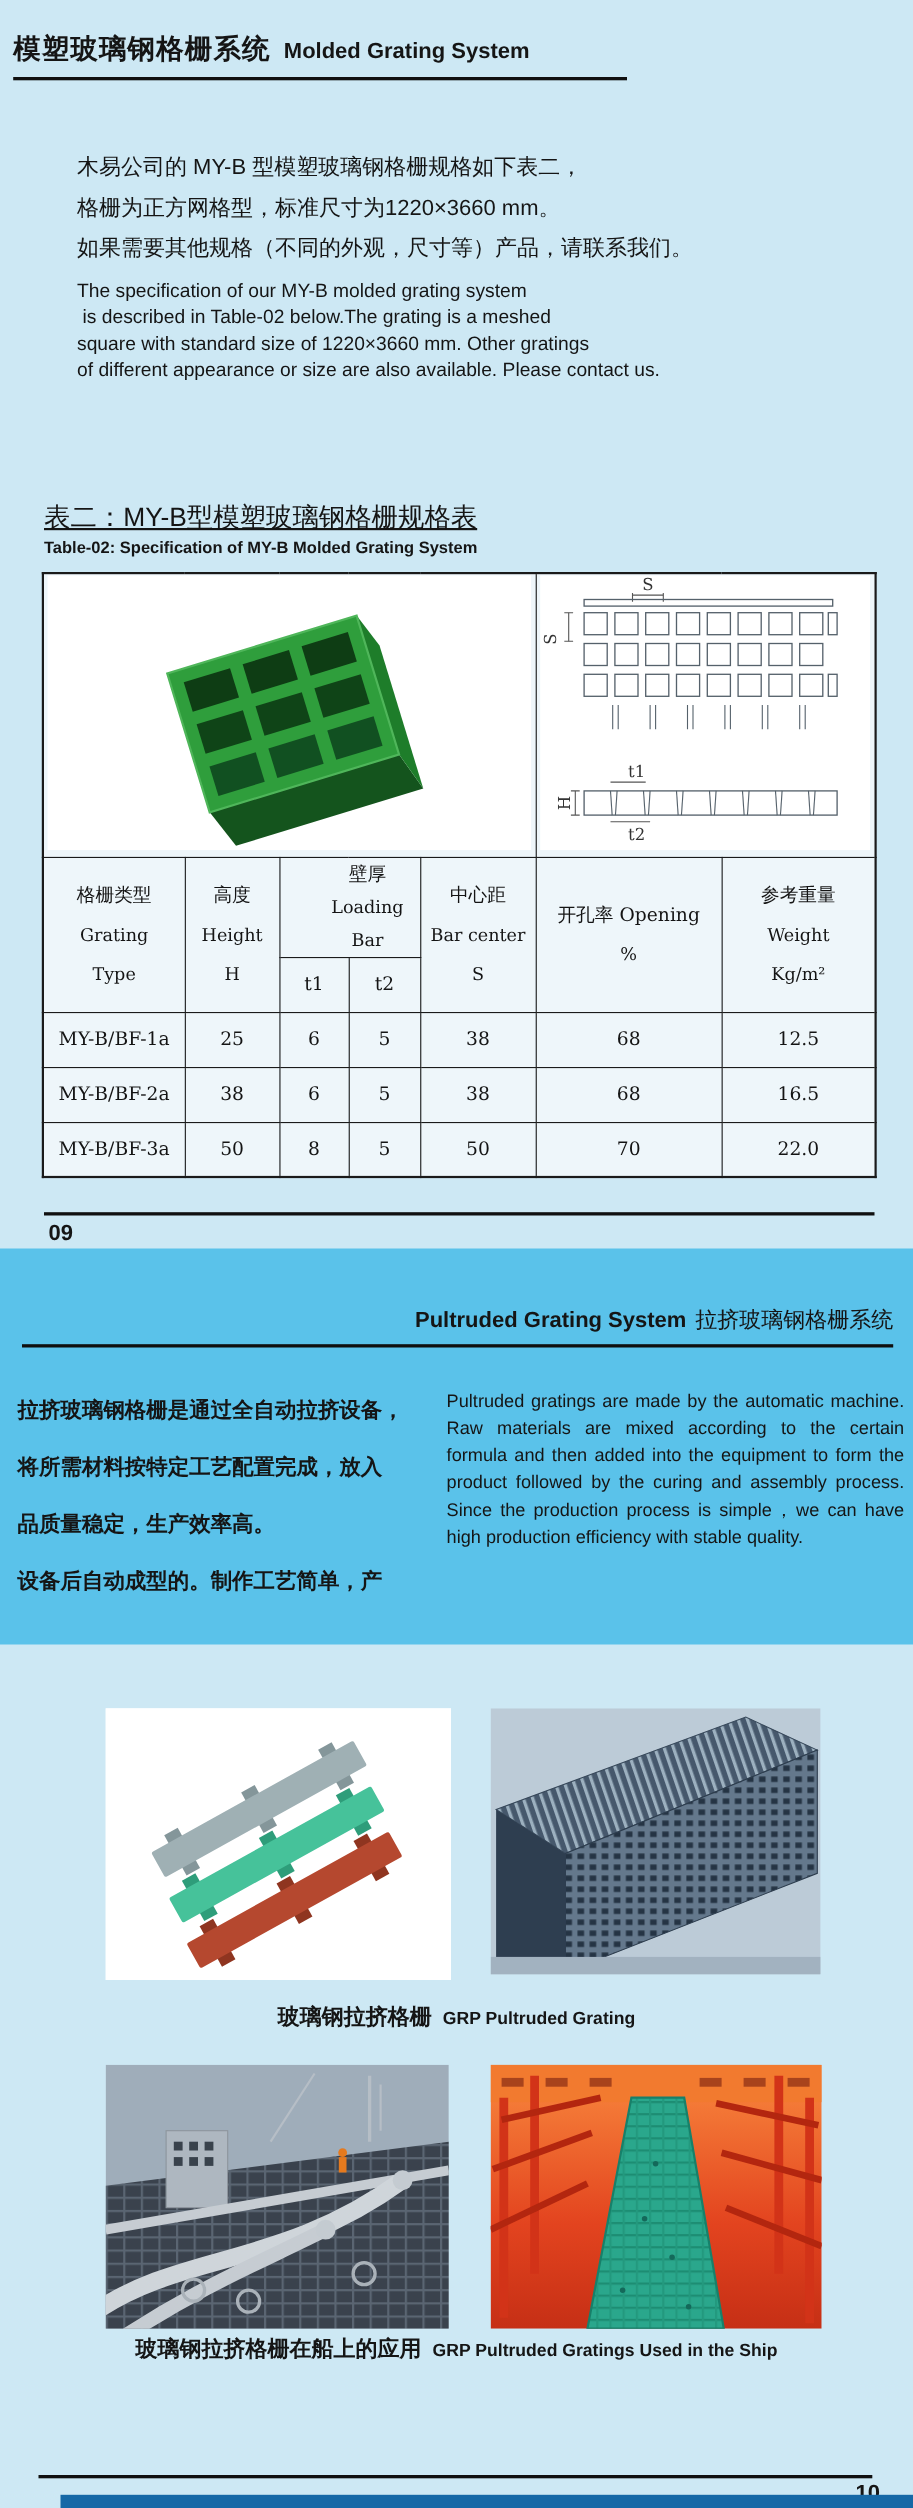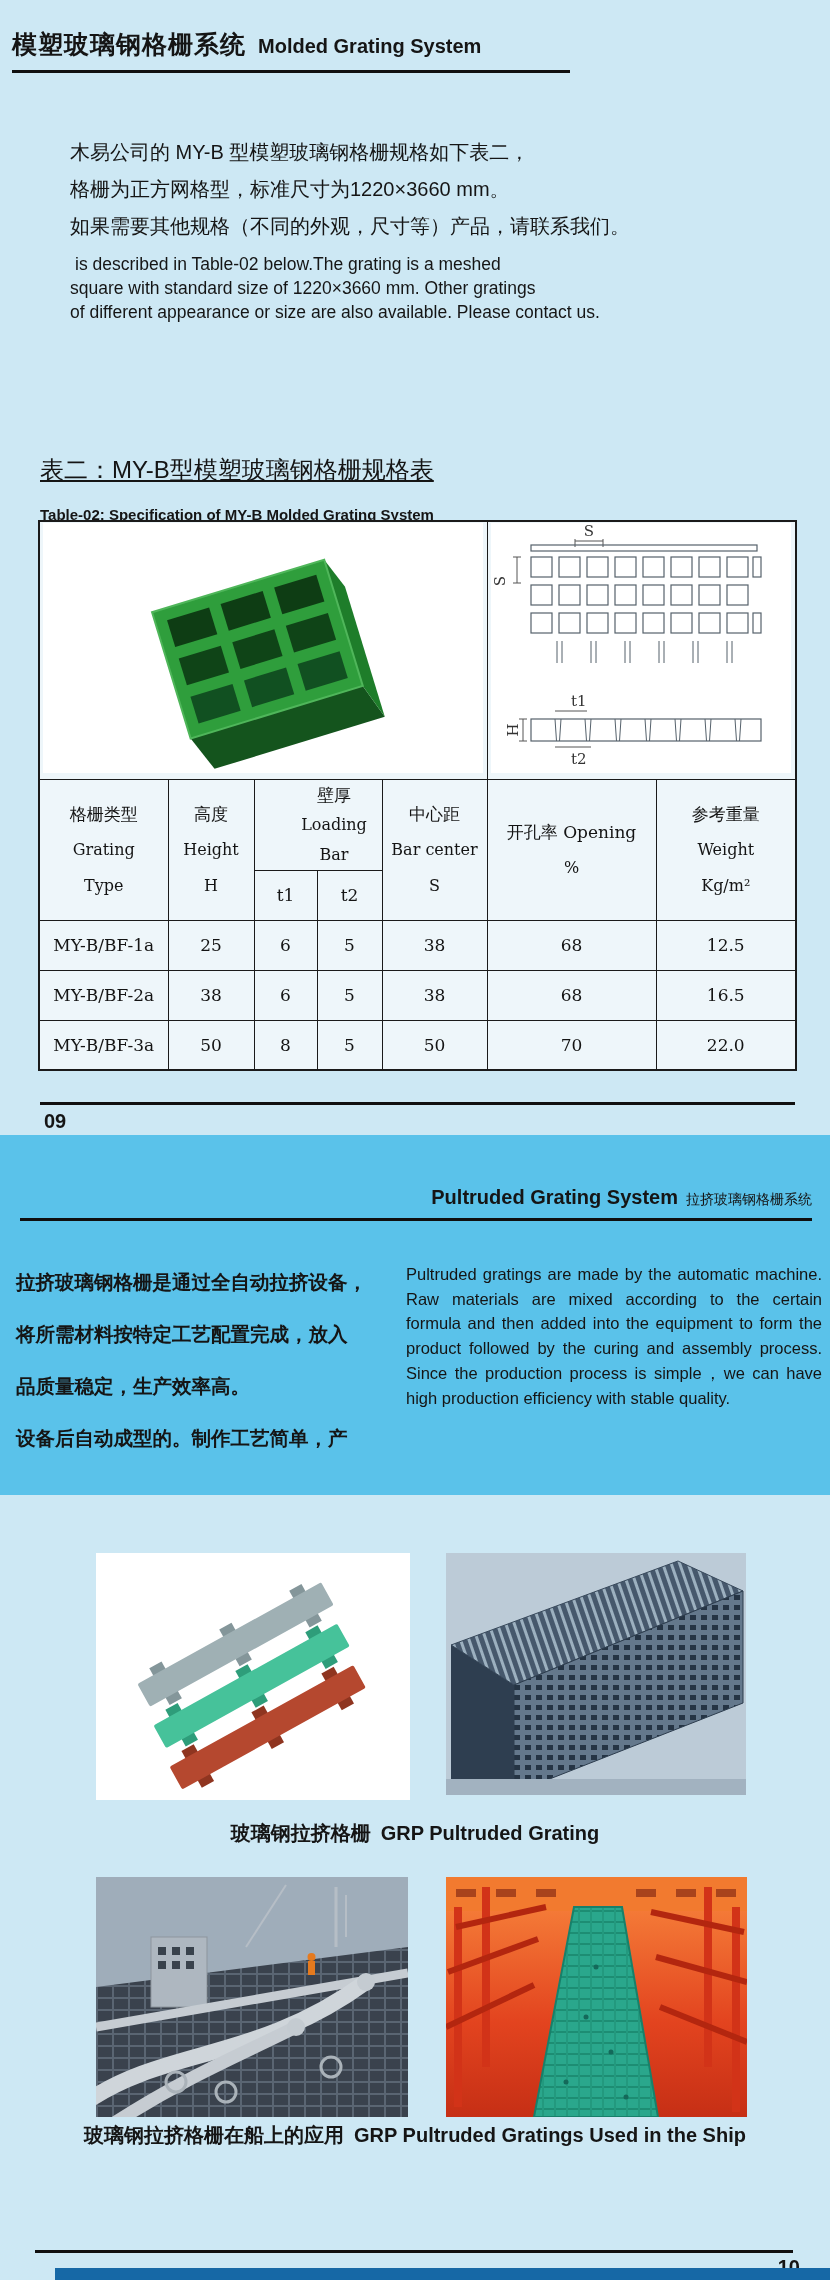--- a/index.html
+++ b/index.html
@@ -13,21 +13,21 @@
   
   .header1{left:12px;top:28px;width:558px;border-bottom:3px solid #101010;padding-bottom:9px;}
   .h1zh{font-size:25px;font-weight:600;letter-spacing:1px;}
   .h1en{font-size:20px;font-weight:700;margin-left:12px;}
 
   .intro-zh{left:70px;top:134px;font-size:20px;line-height:37px;font-weight:500;}
   .intro-en{left:70px;top:252px;font-size:17.5px;line-height:24px;}
 
   .tabletitle{left:40px;top:454px;}
   .ttzh{font-size:24px;font-weight:500;text-decoration:underline;}
-  .tten{font-size:15px;font-weight:700;margin-top:20px;}
+  .tten{font-size:15px;font-weight:700;margin-top:4px;}
 
   .tablewrap{left:38px;top:520px;}
   table.spec{border-collapse:collapse;table-layout:fixed;width:757px;
     border:2px solid #1a1a1a;font-family:"DejaVu Serif",serif;color:#141414;}
   table.spec td{border:1px solid #1a1a1a;text-align:center;vertical-align:middle;
     background:#eef6fa;padding:0;font-size:17px;}
   tr.imgrow{height:258px;}
   tr.hrow1{height:70px;}
   tr.hrow2{height:50px;}
   tr.drow{height:50px;}
@@ -36,35 +36,35 @@
   .wallcell div{line-height:30px;padding-left:32px;}
   .hen{font-size:16px;}
 
   .footer1line{left:40px;top:1102px;width:755px;height:3px;background:#101010;}
   .pnum09{left:44px;top:1110px;font-size:20px;font-weight:700;}
 
   
   .band2{left:0;top:1135px;width:830px;height:360px;background:#5ac2ea;}
   .header2{left:20px;top:1186px;width:792px;text-align:right;border-bottom:3px solid #0f0f0f;padding-bottom:9px;}
   .h2en{font-size:20px;font-weight:700;}
-  .h2zh{font-size:14px;font-weight:500;margin-left:8px;font-family:Liberation Mono, monospace;}
+  .h2zh{font-size:20px;font-weight:500;margin-left:8px;font-family:Liberation Mono, monospace;}
 
   .desc-zh{left:16px;top:1256px;width:380px;font-size:19.5px;line-height:52px;font-weight:600;}
   .desc-en{left:406px;top:1262px;width:416px;font-size:16.5px;line-height:24.7px;text-align:justify;font-weight:500;}
 
   .imgA{left:96px;top:1553px;width:314px;height:247px;background:#fff;}
   .imgB{left:446px;top:1553px;width:300px;height:242px;}
   .imgC{left:96px;top:1877px;width:312px;height:240px;}
   .imgD{left:446px;top:1877px;width:301px;height:240px;}
   .imgA svg,.imgB svg,.imgC svg,.imgD svg{display:block;}
 
   .caption1{left:0;top:1820px;width:830px;text-align:center;}
   .caption2{left:0;top:2122px;width:830px;text-align:center;}
   .capzh{font-size:20px;font-weight:600;margin-top:23px;}
-  .capen{font-size:20px;font-weight:700;margin-left:10px;}
+  .capen{font-size:16px;font-weight:700;margin-left:10px;}
 
   .footer2line{left:35px;top:2250px;width:758px;height:3px;background:#101010;}
   .pnum10{right:30px;top:2256px;font-size:20px;font-weight:700;}
   .bottombar{left:55px;top:2268px;width:775px;height:12px;background:#1668a6;}
 
   .diaglabel{font-family:"DejaVu Serif",serif;font-size:15px;fill:#333;}
 </style>
 </head>
 <body>
 
@@ -72,20 +72,21 @@
   <span class="h1zh">模塑玻璃钢格栅系统</span><span class="h1en">Molded Grating System</span>
 </div>
 
 <div class="abs intro-zh">
   <div>木易公司的 MY-B 型模塑玻璃钢格栅规格如下表二，</div>
   <div>格栅为正方网格型，标准尺寸为1220×3660 mm。</div>
   <div>如果需要其他规格（不同的外观，尺寸等）产品，请联系我们。</div>
 </div>
 
 <div class="abs intro-en">
+  <div>The specification of our MY-B molded grating system</div>
   <div style="padding-left:5px">is described in Table-02 below.The grating is a meshed</div>
   <div>square with standard size of 1220×3660 mm. Other gratings</div>
   <div>of different appearance or size are also available. Please contact us.</div>
 </div>
 
 <div class="abs tabletitle">
   <div class="ttzh">表二：MY-B型模塑玻璃钢格栅规格表</div>
   <div class="tten">Table-02: Specification of MY-B Molded Grating System</div>
 </div>
 

